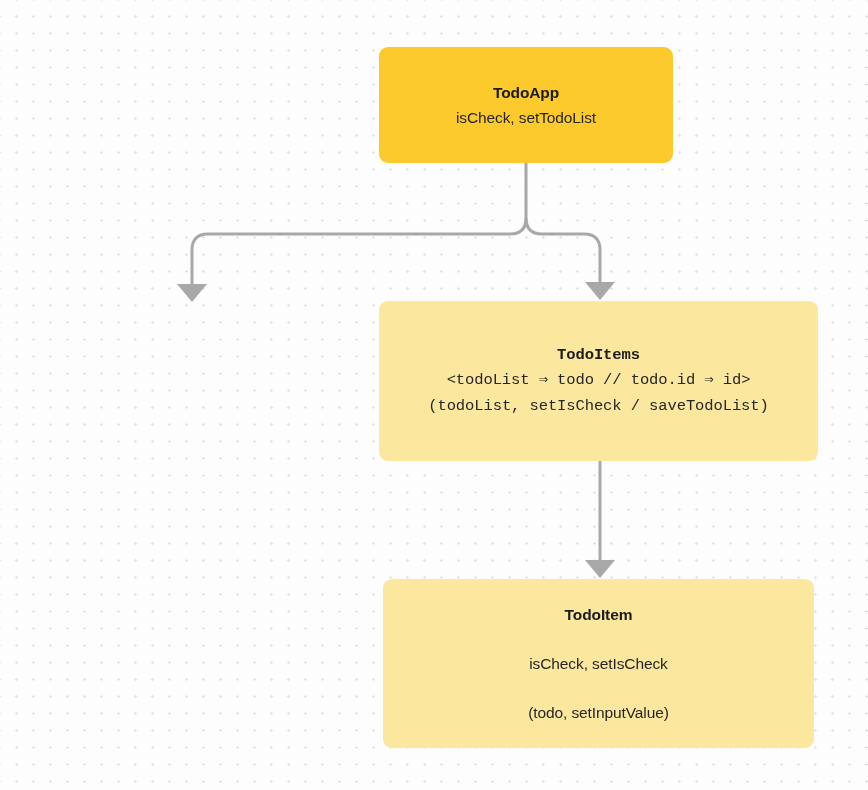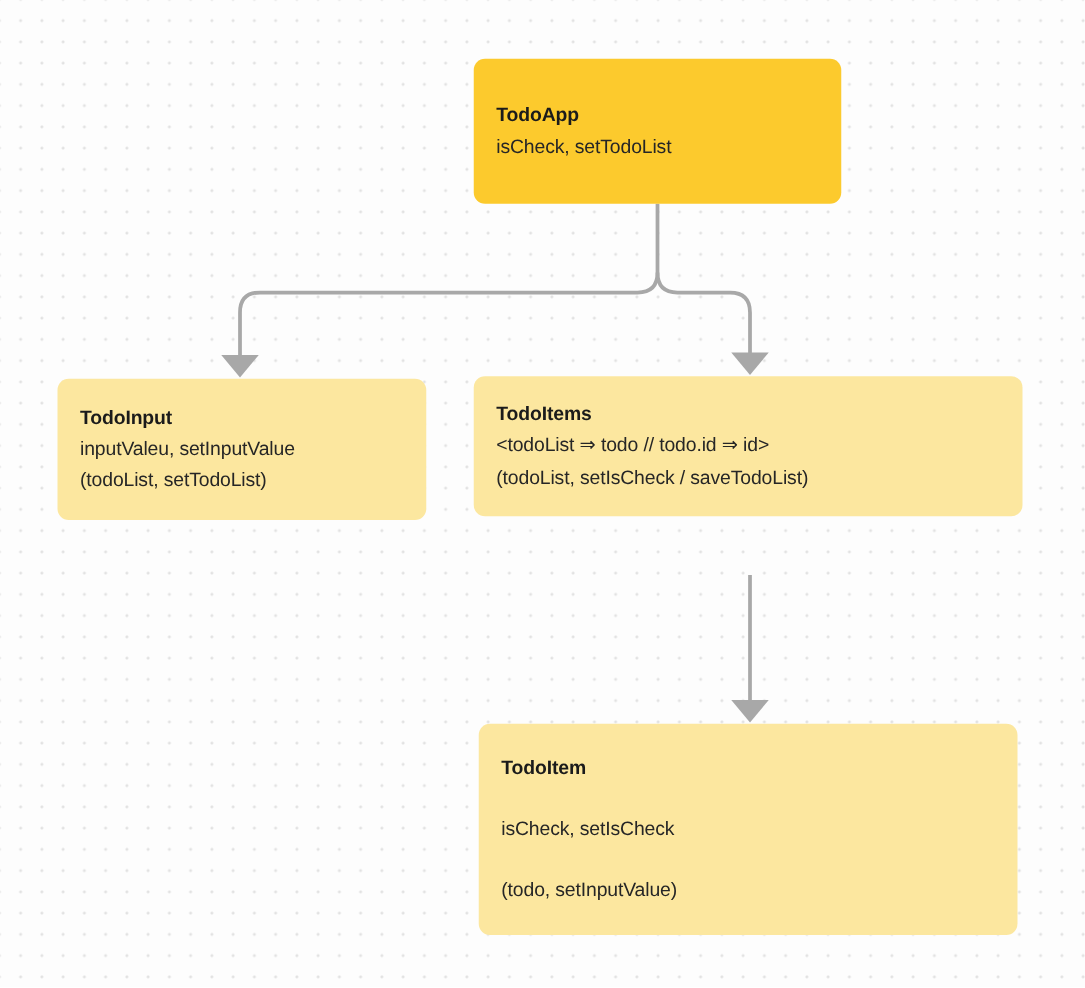--- a/index.html
+++ b/index.html
@@ -12,20 +12,21 @@
   }
   #canvas {
     position: relative;
     width: 868px;
     height: 790px;
     overflow: hidden;
     background-color: #fdfdfd;
     background-image: radial-gradient(circle, #e2e2e2 1.1px, rgba(0,0,0,0) 1.3px);
     background-size: 17px 17px;
     background-position: 8px 8px;
+    text-align: center;
   }
   .edges {
     position: absolute;
     left: 0;
     top: 0;
     width: 868px;
     height: 790px;
     pointer-events: none;
   }
   .node {
@@ -63,22 +64,23 @@
     left: 46px;
     top: 303px;
     width: 295px;
     height: 113px;
     background: #fce79f;
   }
   #node-todoitems {
     left: 379px;
     top: 301px;
     width: 439px;
-    height: 112px;
+    height: 160px;
     background: #fce79f;
+    font-family: Liberation Mono, monospace;
   }
   #node-todoitem {
     left: 383px;
     top: 579px;
     width: 431px;
     height: 169px;
     background: #fce79f;
     gap: 24px;
   }
 </style>
@@ -98,25 +100,20 @@
       <path d="M 600 300 L 585 282 L 615 282 Z"></path>
       <path d="M 600 578 L 585 560 L 615 560 Z"></path>
     </g>
   </svg>
 
   <div class="node" id="node-todoapp">
     <div class="title">TodoApp</div>
     <div class="line">isCheck, setTodoList</div>
   </div>
 
-  <div class="node" id="node-todoinput">
-    <div class="title">TodoInput</div>
-    <div class="line">inputValeu, setInputValue</div>
-    <div class="line">(todoList, setTodoList)</div>
-  </div>
 
   <div class="node" id="node-todoitems">
     <div class="title">TodoItems</div>
     <div class="line">&lt;todoList ⇒ todo // todo.id ⇒ id&gt;</div>
     <div class="line">(todoList, setIsCheck / saveTodoList)</div>
   </div>
 
   <div class="node" id="node-todoitem">
     <div class="title">TodoItem</div>
     <div class="line">isCheck, setIsCheck</div>

